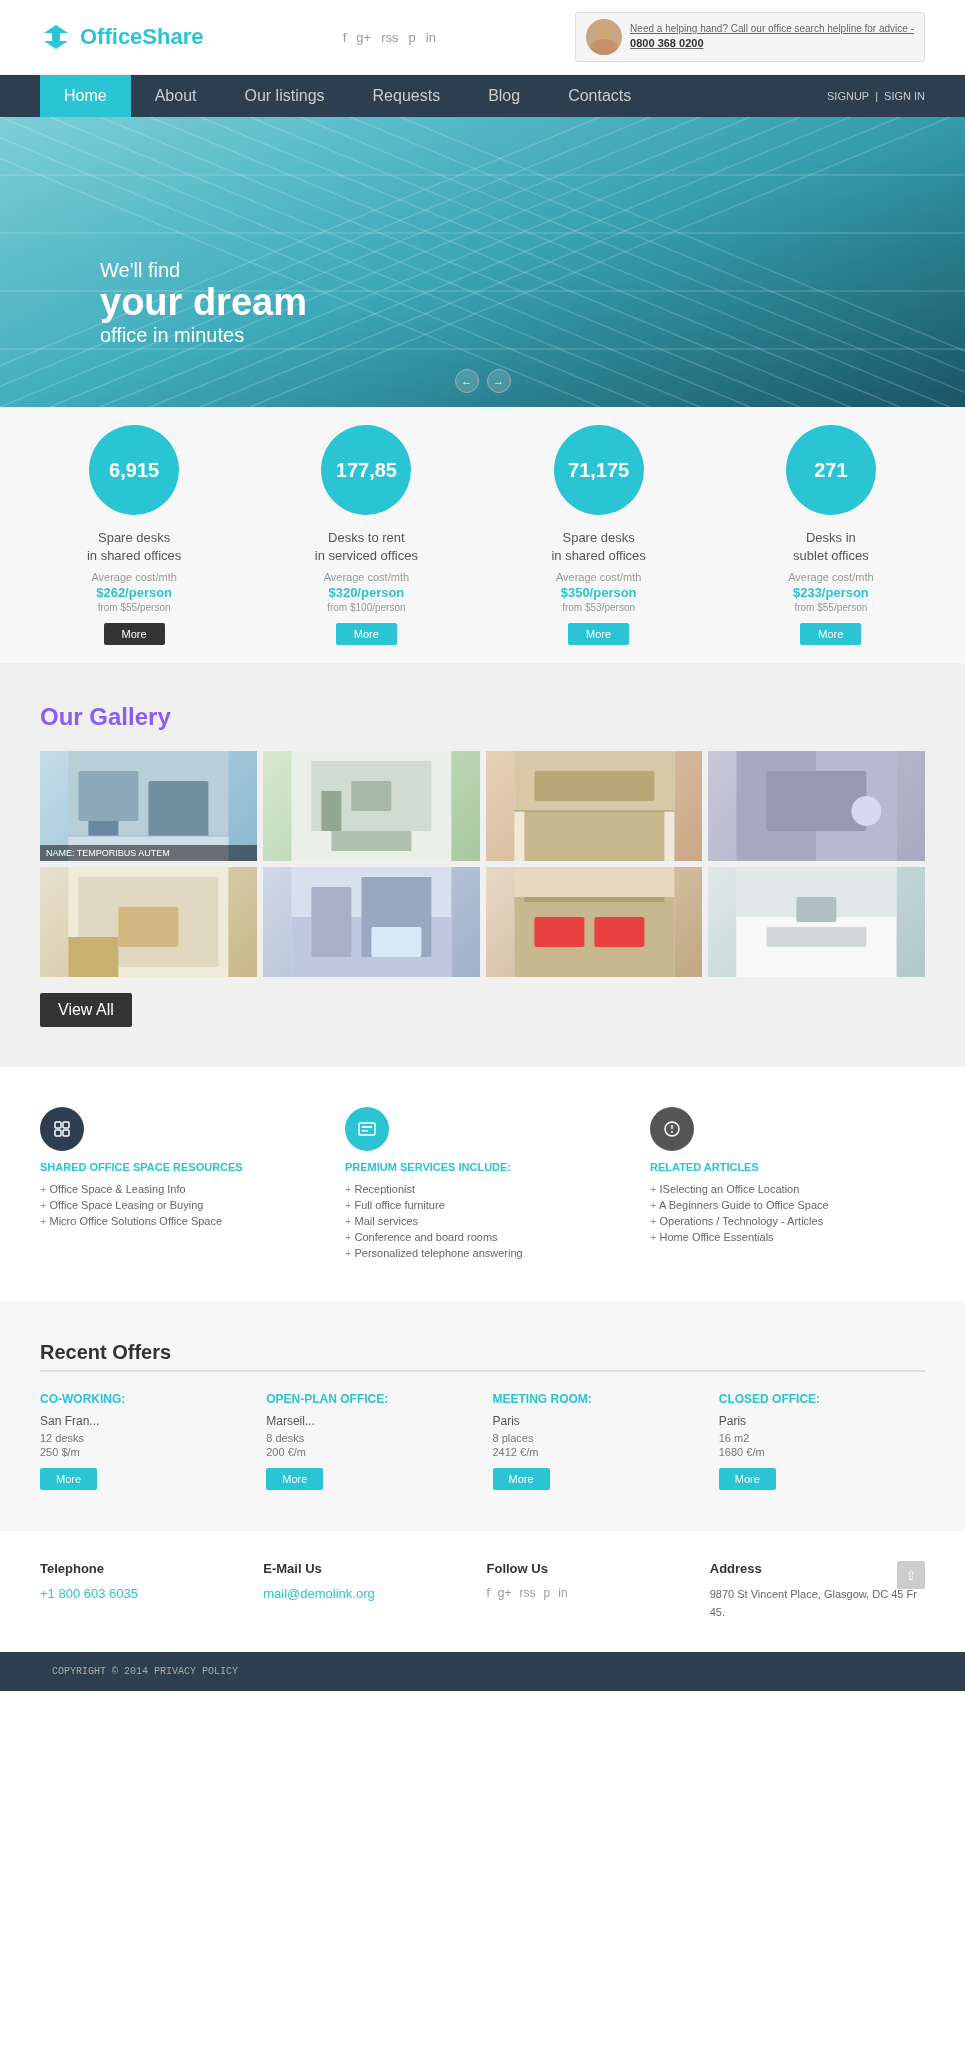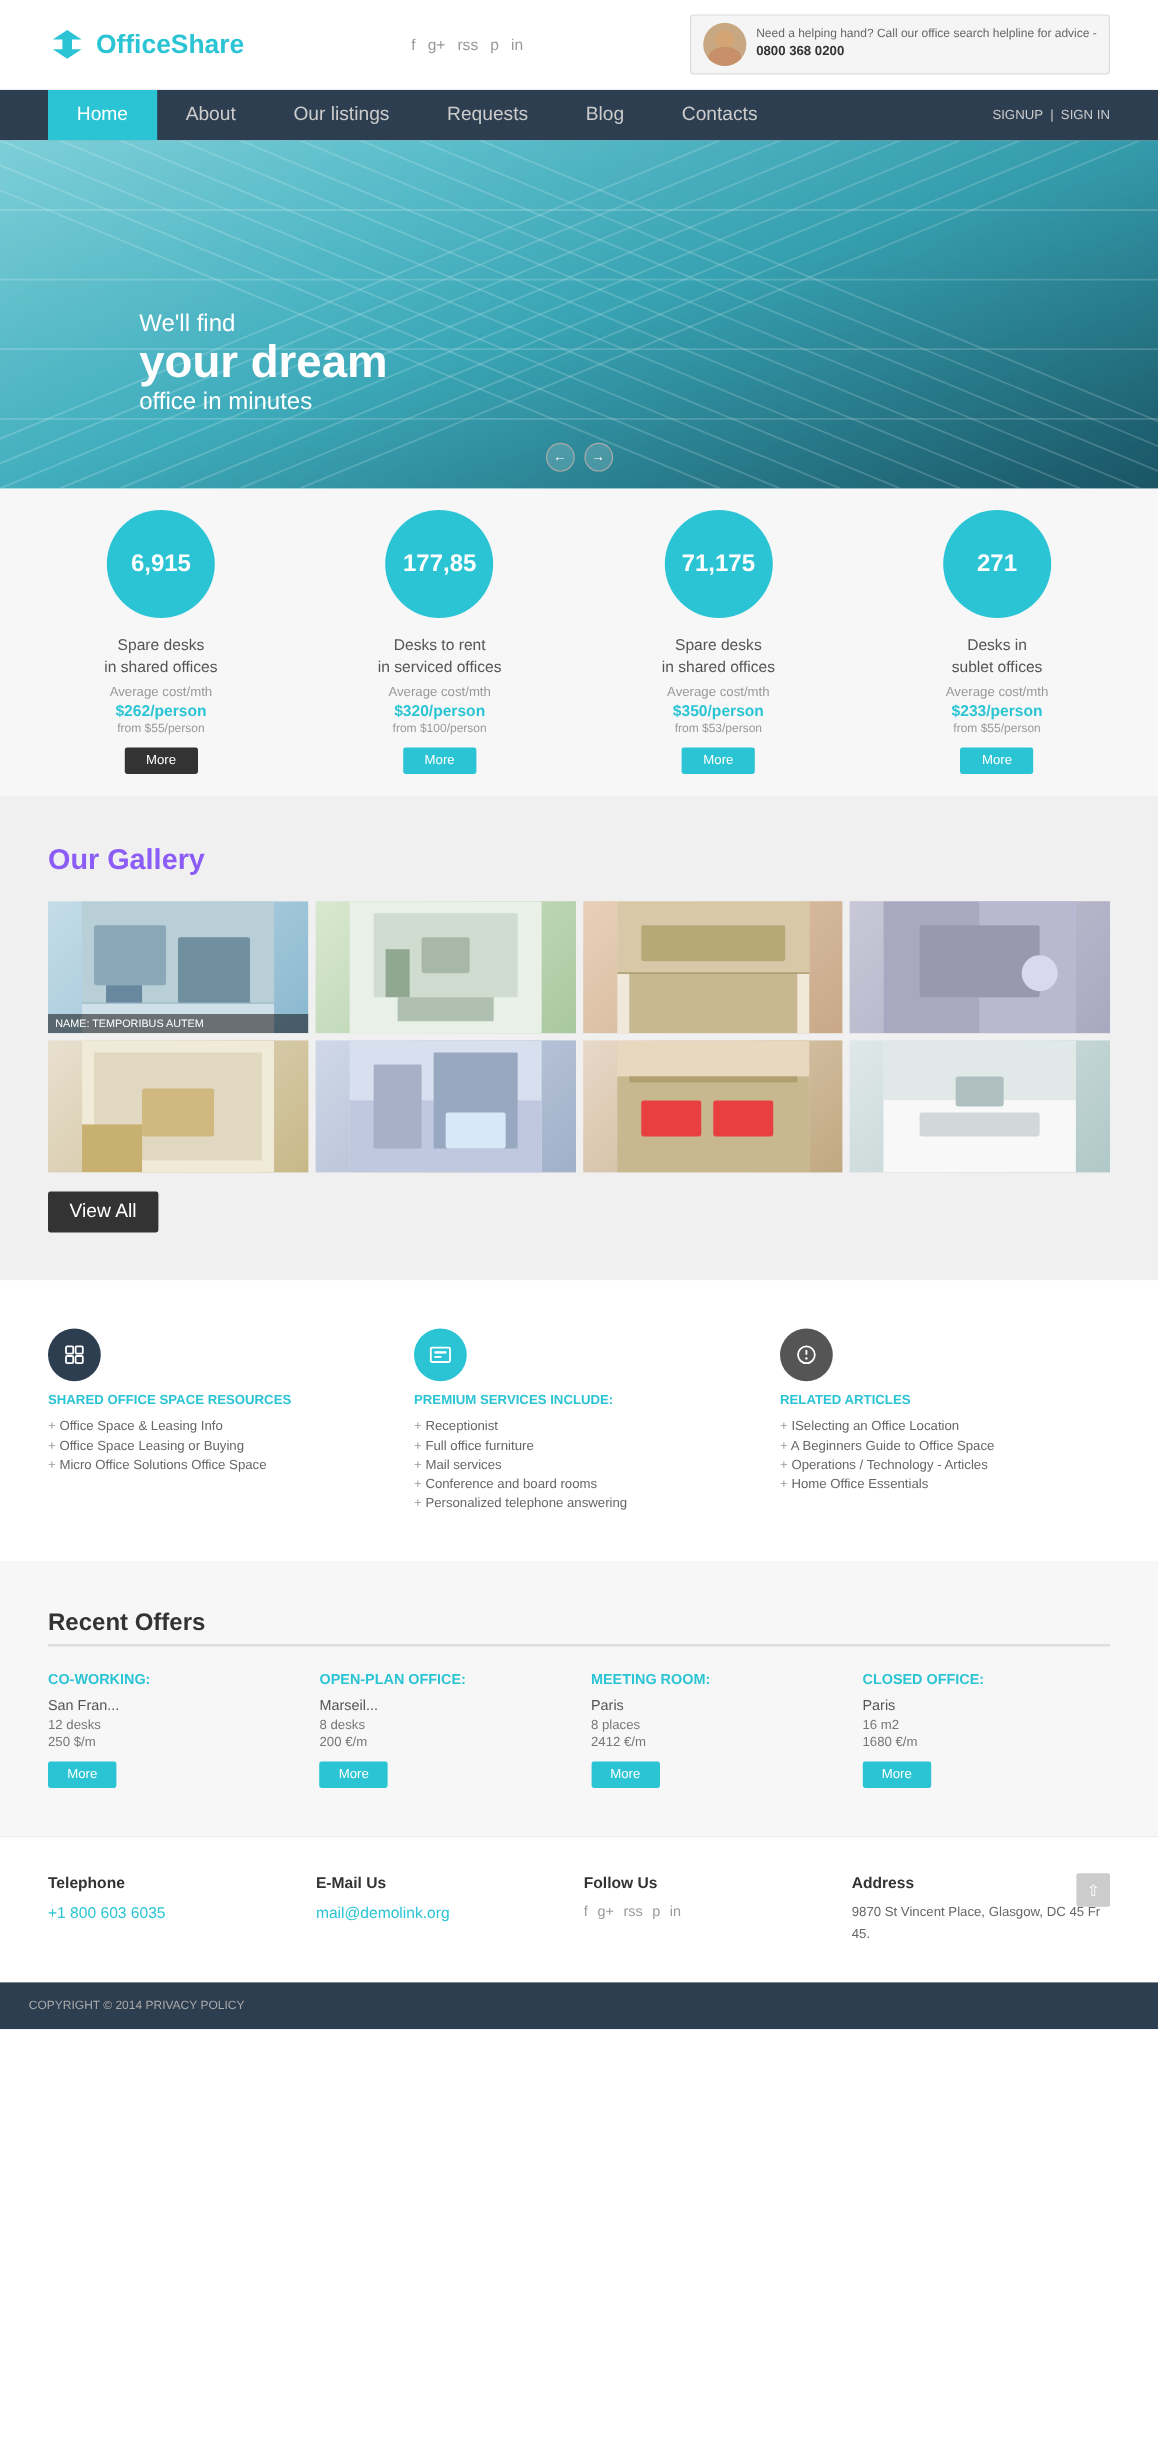--- a/index.html
+++ b/index.html
@@ -8,36 +8,36 @@
     
     .header { display: flex; align-items: center; justify-content: space-between; padding: 12px 40px; background: #fff; border-bottom: 1px solid #eee; }
     .logo { display: flex; align-items: center; gap: 8px; }
     .logo-icon { width: 32px; height: 32px; }
     .logo-text { font-size: 22px; font-weight: bold; color: #333; }
     .logo-text span { color: #2bc4d4; }
     .header-social { display: flex; gap: 10px; align-items: center; }
     .header-social a { color: #999; font-size: 13px; text-decoration: none; }
     .helpline { display: flex; align-items: center; gap: 8px; background: #f5f5f5; border: 1px solid #ddd; padding: 6px 10px; border-radius: 3px; }
     .helpline-avatar { width: 36px; height: 36px; border-radius: 50%; background: #c8a882; overflow: hidden; display: flex; align-items: center; justify-content: center; }
-    .helpline-text { font-size: 10px; color: #666; line-height: 1.4; }
+    .helpline-text { font-size: 10px; color: #666; line-height: 1.4; text-decoration: underline; }
     .helpline-text strong { color: #333; font-size: 11px; }
 
     
     .nav { background: #2d3e50; padding: 0 40px; display: flex; align-items: center; justify-content: space-between; }
     .nav-links { display: flex; }
     .nav-links a { display: block; padding: 12px 24px; color: #ccc; text-decoration: none; font-size: 16px; }
     .nav-links a.active { background: #2bc4d4; color: #fff; }
     .nav-auth { display: flex; gap: 6px; font-size: 11px; color: #ccc; }
     .nav-auth a { color: #ccc; text-decoration: none; }
 
     
     .hero { position: relative; height: 290px; background: linear-gradient(135deg, #7ecfd8 0%, #4ab8c8 30%, #2d8fa0 60%, #1a6070 100%); overflow: hidden; }
     .hero-grid { position: absolute; top: 0; left: 0; right: 0; bottom: 0; }
     .hero-grid svg { width: 100%; height: 100%; opacity: 0.7; }
-    .hero-content { position: absolute; bottom: 60px; left: 116px; color: #fff; }
+    .hero-content { position: absolute; bottom: 60px; left: 100px; color: #fff; }
     .hero-content .line1 { font-size: 20px; font-weight: 300; }
     .hero-content .line2 { font-size: 38px; font-weight: bold; line-height: 1.1; }
     .hero-content .line3 { font-size: 20px; font-weight: 300; }
     .hero-arrows { position: absolute; bottom: 14px; left: 50%; transform: translateX(-50%); display: flex; gap: 8px; }
     .hero-arrow { width: 24px; height: 24px; border: 1px solid #aaa; border-radius: 50%; display: flex; align-items: center; justify-content: center; color: #fff; font-size: 11px; cursor: pointer; background: rgba(255,255,255,0.15); }
 
     
     .stats { background: #f7f7f7; padding: 18px; display: flex; justify-content: space-around; align-items: flex-start; }
     .stat-item { text-align: center; flex: 1; }
     .stat-circle { width: 90px; height: 90px; border-radius: 50%; background: #2bc4d4; display: flex; align-items: center; justify-content: center; margin: 0 auto 14px; color: #fff; font-size: 20px; font-weight: bold; }
@@ -82,21 +82,21 @@
     
     .footer-top { background: #fff; padding: 30px 40px; display: grid; grid-template-columns: repeat(4, 1fr); gap: 8px; border-top: 1px solid #eee; }
     .footer-col-title { font-size: 13px; font-weight: bold; color: #333; margin-bottom: 10px; }
     .footer-col-value { font-size: 13px; color: #2bc4d4; }
     .footer-col-text { font-size: 11px; color: #666; line-height: 1.6; }
     .footer-social { display: flex; gap: 8px; margin-top: 8px; }
     .footer-social a { color: #999; font-size: 12px; text-decoration: none; }
     .footer-scroll-btn { float: right; background: #ccc; color: #fff; width: 28px; height: 28px; display: flex; align-items: center; justify-content: center; cursor: pointer; border-radius: 2px; }
 
     
-    .footer-bottom { background: #2d3e50; padding: 14px 24px; display: flex; align-items: center; gap: 12px; }
+    .footer-bottom { background: #2d3e50; padding: 14px 52px; display: flex; align-items: center; gap: 12px; font-family: Liberation Mono, monospace; }
     .footer-copy { font-size: 10px; color: #aaa; text-transform: uppercase; }
     .footer-copy a { color: #aaa; text-decoration: none; }
 
     
     .g1 { background: linear-gradient(135deg, #b8d4e8, #8ab0c8); }
     .g2 { background: linear-gradient(135deg, #d8e8d0, #a8c8a0); }
     .g3 { background: linear-gradient(135deg, #e8d0b8, #c8a888); }
     .g4 { background: linear-gradient(135deg, #c8c8d8, #a8a8c0); }
     .g5 { background: linear-gradient(135deg, #e8e0d0, #c8b888); }
     .g6 { background: linear-gradient(135deg, #d0d8e8, #a0b0c8); }

